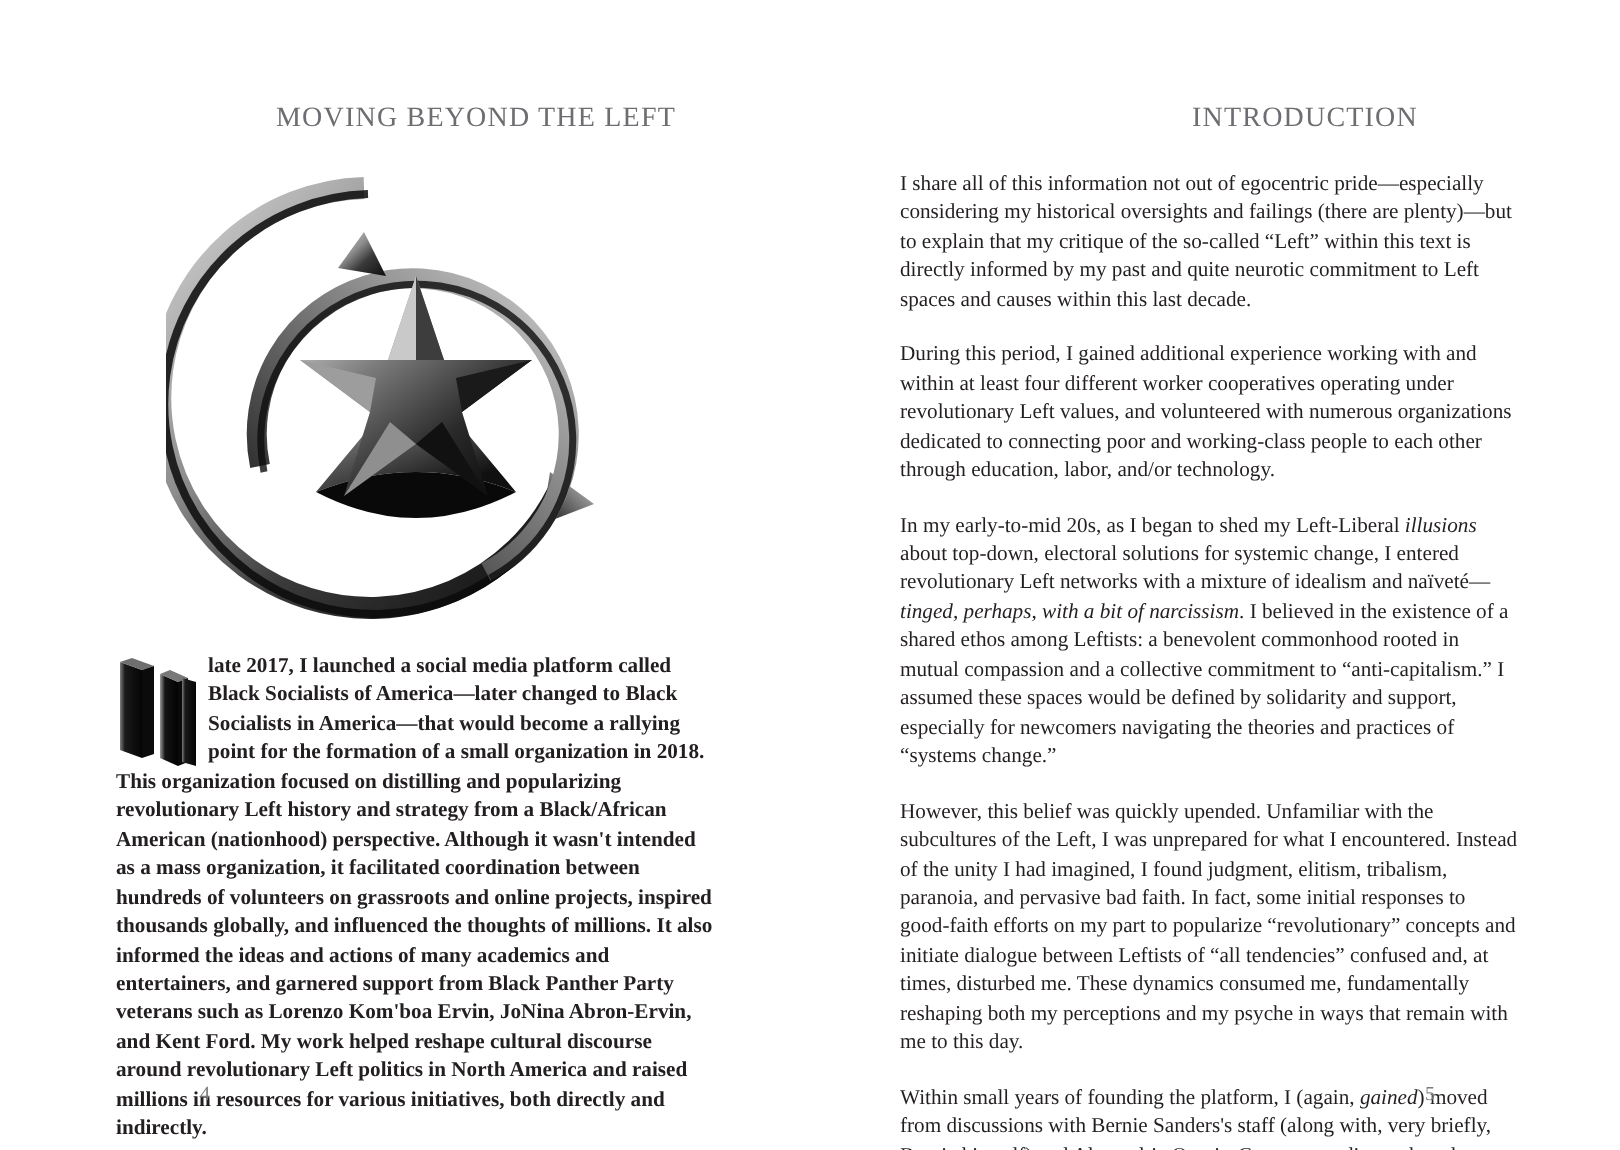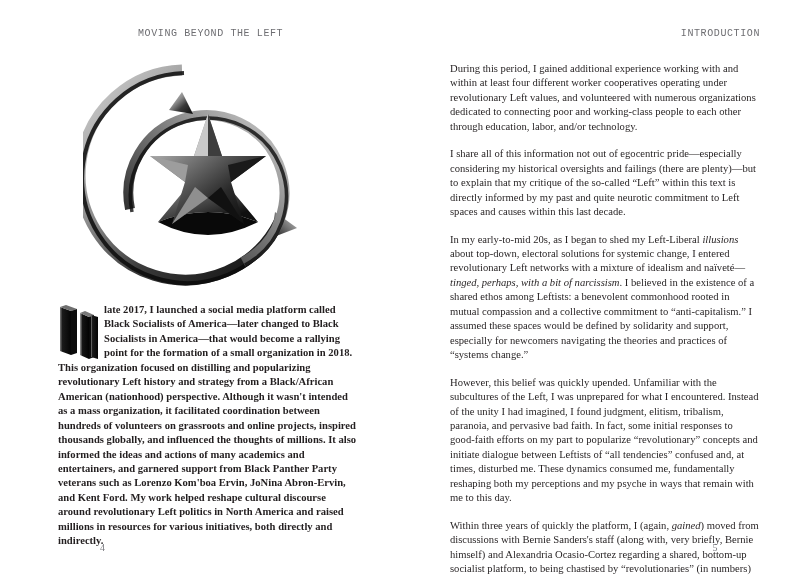--- a/index.html
+++ b/index.html
@@ -25,31 +25,32 @@
     position: relative;
     width: 405px;
     height: 575px;
     box-sizing: border-box;
   }
   .page-left  { padding: 28px 48px 0 58px; }
   .page-right { padding: 28px 50px 0 45px; }
 
   
   .running-head {
-    font-family: Liberation Mono, monospace;
-    font-size: 10px;
+    font-family: Liberation Serif, serif;
+    font-size: 14px;
     letter-spacing: 0.6px;
     color: #6e6e72;
     text-transform: uppercase;
     height: 18px;
     white-space: nowrap;
     font-variant: small-caps;
+    margin-top: 24px;
   }
   .rh-left  { text-align: left;  padding-left: 80px; }
-  .rh-right { text-align: right;  padding-left: 95px; }
+  .rh-right { text-align: center;  padding-left: 95px; }
 
   
   .logo-wrap {
     width: 100%;
     display: flex;
     justify-content: center;
     align-items: center;
     margin-top: 6px;
     margin-bottom: 6px;
   }
@@ -198,31 +199,31 @@
 
     <div class="folio folio-left">4</div>
   </div>
 
   <div class="page page-right">
 
     <div class="running-head rh-right">INTRODUCTION</div>
 
     <div class="body-col" style="margin-top:16px;">
 
+      <p>I share all of this information not out of egocentric pride—especially considering my historical oversights and failings (there are plenty)—but to explain that my critique of the so-called “Left” within this text is directly informed by my past and quite neurotic commitment to Left spaces and causes within this last decade.</p>
+
       <p>During this period, I gained additional experience working with and within at least four different worker cooperatives operating under revolutionary Left values, and volunteered with numerous organizations dedicated to connecting poor and working-class people to each other through education, labor, and/or technology.</p>
-
-      <p>I share all of this information not out of egocentric pride—especially considering my historical oversights and failings (there are plenty)—but to explain that my critique of the so-called “Left” within this text is directly informed by my past and quite neurotic commitment to Left spaces and causes within this last decade.</p>
 
       <p>
         <span>In my early-to-mid 20s, as I began to shed my Left-Liberal </span><em>illusions</em><span> about top-down, electoral solutions for systemic change, I entered revolutionary Left networks with a mixture of idealism and naïveté—</span><em>tinged, perhaps, with a bit of narcissism</em><span>. I believed in the existence of a shared ethos among Leftists: a benevolent commonhood rooted in mutual compassion and a collective commitment to “anti-capitalism.” I assumed these spaces would be defined by solidarity and support, especially for newcomers navigating the theories and practices of “systems change.”</span>
       </p>
 
       <p>However, this belief was quickly upended. Unfamiliar with the subcultures of the Left, I was unprepared for what I encountered. Instead of the unity I had imagined, I found judgment, elitism, tribalism, paranoia, and pervasive bad faith. In fact, some initial responses to good-faith efforts on my part to popularize “revolutionary” concepts and initiate dialogue between Leftists of “all tendencies” confused and, at times, disturbed me. These dynamics consumed me, fundamentally reshaping both my perceptions and my psyche in ways that remain with me to this day.</p>
 
       <p class="tight">
-        <span>Within three years of quickly the platform, I (again, </span><em>gained</em><span>) moved from discussions with Bernie Sanders's staff (along with, very briefly, Bernie himself) and Alexandria Ocasio-Cortez regarding a shared, bottom-up socialist platform, to being chastised by “revolutionaries” (in numbers) for arguing anti-statists</span>
+        <span>Within small years of founding the platform, I (again, </span><em>gained</em><span>) moved from discussions with Bernie Sanders's staff (along with, very briefly, Bernie himself) and Alexandria Ocasio-Cortez regarding a shared, bottom-up socialist platform, to being chastised by “revolutionaries” (in numbers) for arguing anti-statists</span>
       </p>
     </div>
 
     <div class="folio folio-right">5</div>
   </div>
 
 </div>
 
 </body></html>

